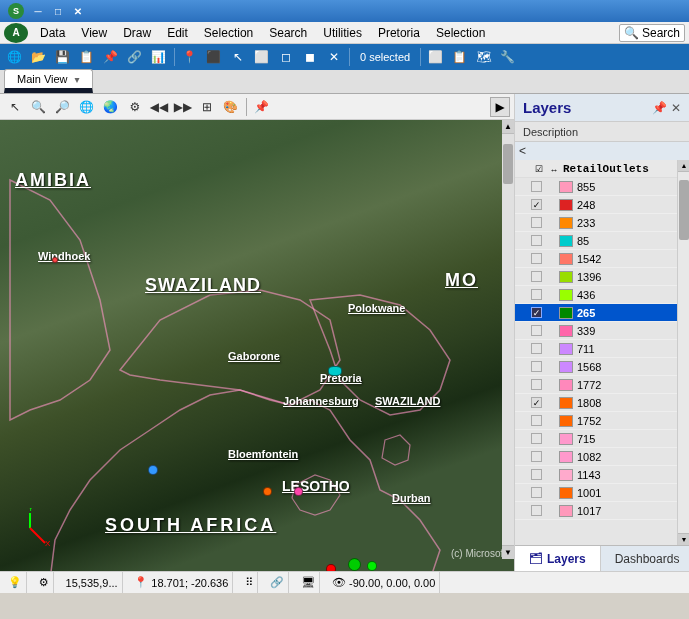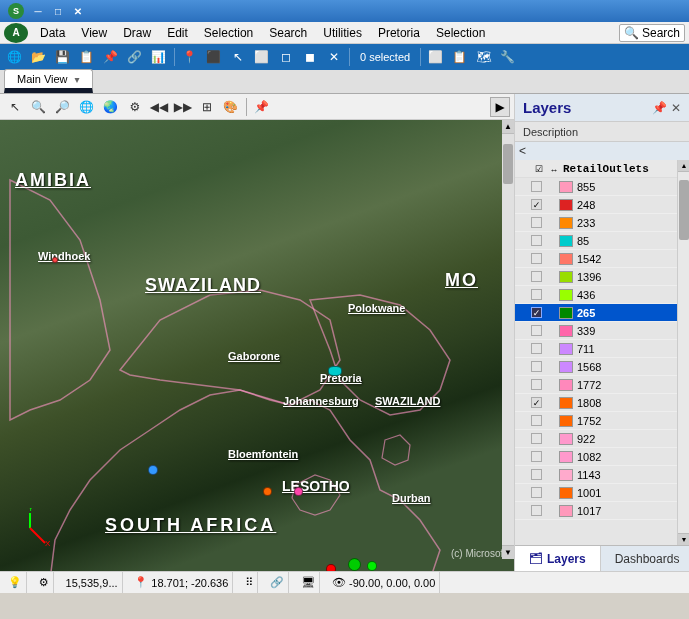--- a/index.html
+++ b/index.html
@@ -348,21 +348,21 @@
           <div class="layer-row">
             <div class="layer-check layer-indent" style="border:1px solid #aaa;width:11px;height:11px;margin-right:2px;"></div>
             <div class="layer-vis"></div>
             <div class="layer-color" style="background:#ff6600;"></div>
             <div class="layer-name">1752</div>
           </div>
           <div class="layer-row">
             <div class="layer-check layer-indent" style="border:1px solid #aaa;width:11px;height:11px;margin-right:2px;"></div>
             <div class="layer-vis"></div>
             <div class="layer-color" style="background:#ff99cc;"></div>
-            <div class="layer-name">922</div>
+            <div class="layer-name">715</div>
           </div>
           <div class="layer-row">
             <div class="layer-check layer-indent" style="border:1px solid #aaa;width:11px;height:11px;margin-right:2px;"></div>
             <div class="layer-vis"></div>
             <div class="layer-color" style="background:#ff99cc;"></div>
             <div class="layer-name">1082</div>
           </div>
           <div class="layer-row">
             <div class="layer-check layer-indent" style="border:1px solid #aaa;width:11px;height:11px;margin-right:2px;"></div>
             <div class="layer-vis"></div>

